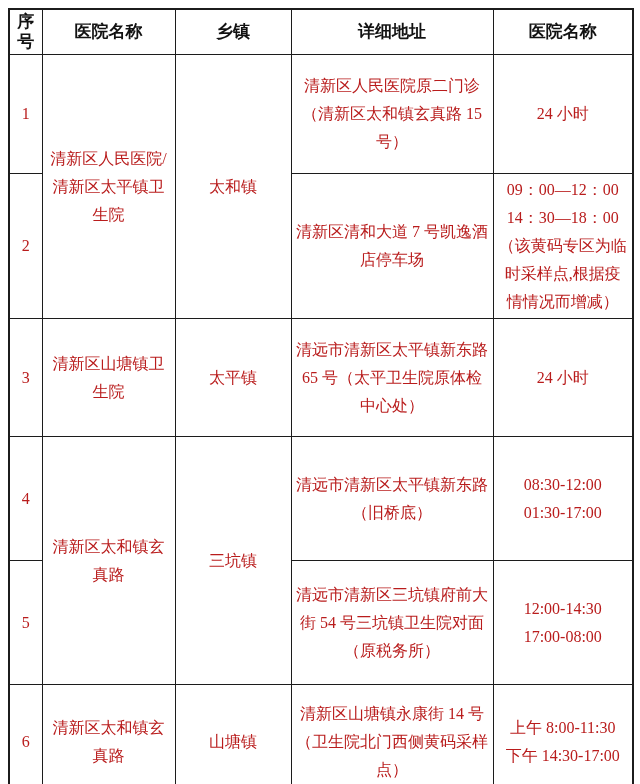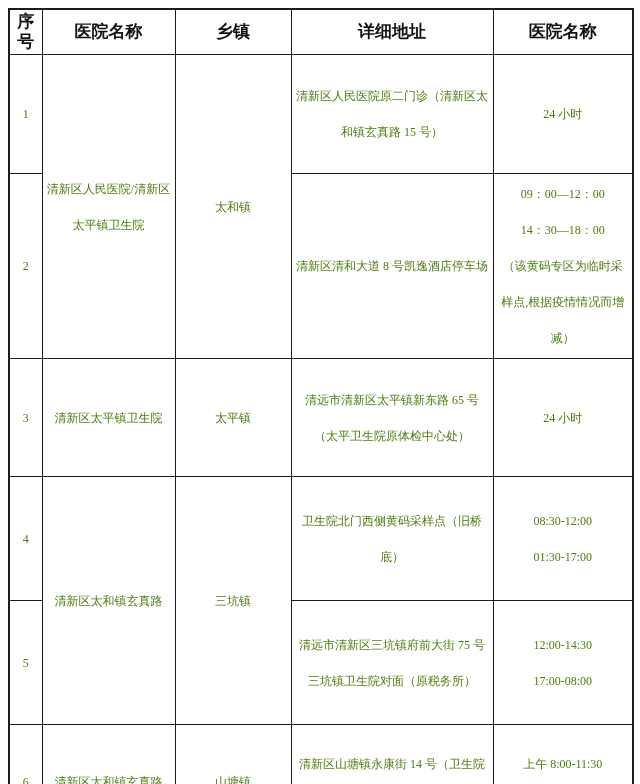--- a/index.html
+++ b/index.html
@@ -33,23 +33,23 @@
     overflow: hidden;
     white-space: pre-line;
   }
   table.grid th {
     color: #121212;
     font-weight: bold;
     font-size: 17px;
     line-height: 20px;
   }
   table.grid td {
-    color: #4d7c0f;
-    font-size: 12px;
-    line-height: 36px;
+    color: #b91c1c;
+    font-size: 16px;
+    line-height: 28px;
   }
   
   col.c-no   { width: 33px; }
   col.c-name { width: 133px; }
   col.c-town { width: 116px; }
   col.c-addr { width: 202px; }
   col.c-time { width: 140px; }
   
   tr.rh { height: 44px; }
   tr.r1 { height: 119px; }
@@ -84,43 +84,43 @@
     <tbody>
       <tr class="r1">
         <td>1</td>
         <td rowspan="2">清新区人民医院/清新区太平镇卫生院</td>
         <td rowspan="2">太和镇</td>
         <td>清新区人民医院原二门诊（清新区太和镇玄真路 15 号）</td>
         <td>24 小时</td>
       </tr>
       <tr class="r2">
         <td>2</td>
-        <td>清新区清和大道 8 号凯逸酒店停车场</td>
+        <td>清新区清和大道 7 号凯逸酒店停车场</td>
         <td>09：00—12：00
 14：30—18：00
 （该黄码专区为临时采样点,根据疫情情况而增减）</td>
       </tr>
       <tr class="r3">
         <td>3</td>
-        <td>清新区太平镇卫生院</td>
+        <td>清新区山塘镇卫生院</td>
         <td>太平镇</td>
         <td>清远市清新区太平镇新东路 65 号（太平卫生院原体检中心处）</td>
         <td>24 小时</td>
       </tr>
       <tr class="r4">
         <td>4</td>
         <td rowspan="2">清新区太和镇玄真路</td>
         <td rowspan="2">三坑镇</td>
-        <td>卫生院北门西侧黄码采样点（旧桥底）</td>
+        <td>清远市清新区太平镇新东路（旧桥底）</td>
         <td>08:30-12:00
 01:30-17:00</td>
       </tr>
       <tr class="r5">
         <td>5</td>
-        <td>清远市清新区三坑镇府前大街 75 号三坑镇卫生院对面（原税务所）</td>
+        <td>清远市清新区三坑镇府前大街 54 号三坑镇卫生院对面（原税务所）</td>
         <td>12:00-14:30
 17:00-08:00</td>
       </tr>
       <tr class="r6">
         <td>6</td>
         <td>清新区太和镇玄真路</td>
         <td>山塘镇</td>
         <td>清新区山塘镇永康街 14 号（卫生院北门西侧黄码采样点）</td>
         <td>上午 8:00-11:30
 下午 14:30-17:00</td>

